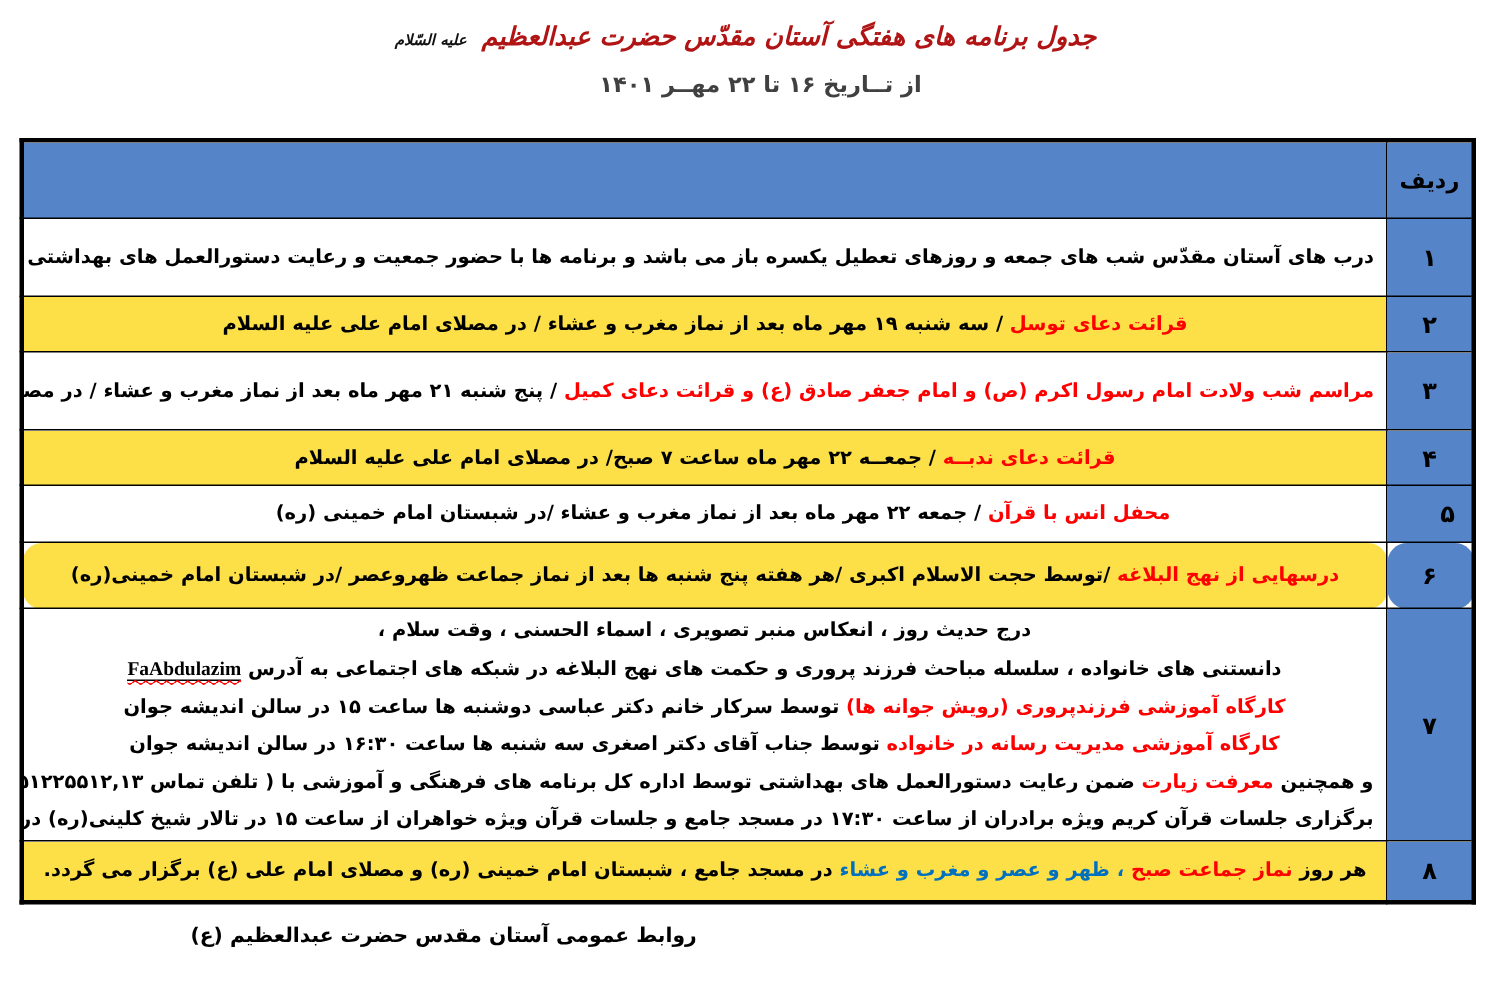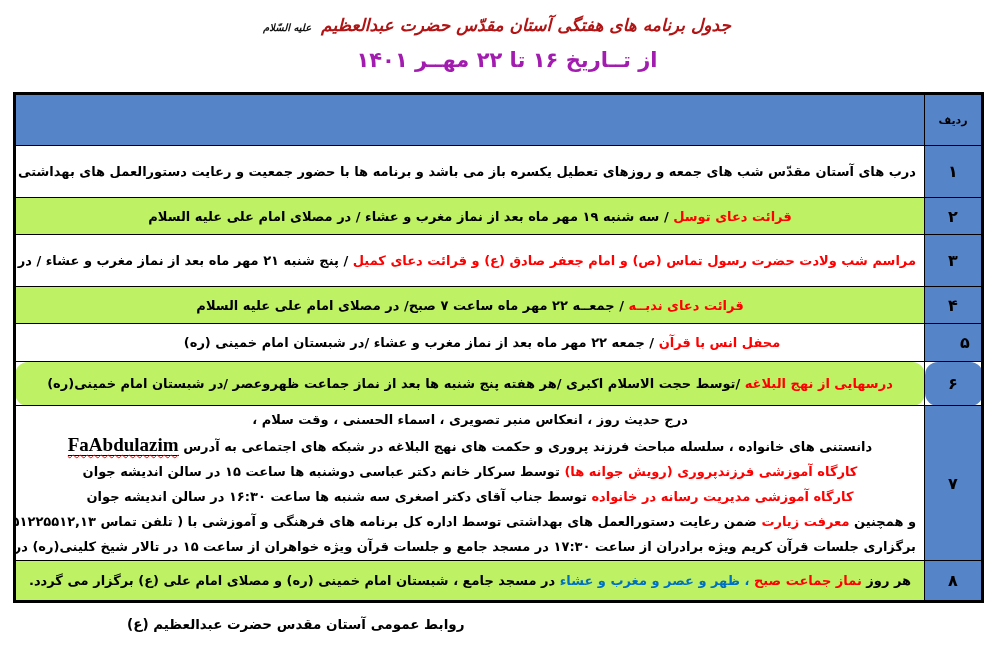--- a/index.html
+++ b/index.html
@@ -5,40 +5,40 @@
   html,body{margin:0;padding:0;}
   body{
     width:994px;height:657px;background:#ffffff;position:relative;
     font-family:"DejaVu Sans","Liberation Sans",sans-serif;
     -webkit-font-smoothing:antialiased;
   }
   
   .titles{direction:rtl;text-align:center;padding-top:13px;}
   .title-main{font-size:17px;font-weight:bold;color:#b01414;line-height:1.5;font-style:italic;}
   .title-honorific{font-size:10px;font-weight:bold;color:#111111;margin-right:4px;}
-  .title-date{font-size:21px;font-weight:bold;color:#a21caf;margin-top:7px;line-height:1.4;padding-left:20px;}
+  .title-date{font-size:15px;font-weight:bold;color:#404040;margin-top:7px;line-height:1.4;padding-left:20px;}
   
   .tbl-wrap{position:absolute;left:13px;top:92px;width:971px;}
   table.sch{border-collapse:collapse;width:100%;direction:rtl;table-layout:fixed;
             border:3px solid #000;}
   table.sch td{border:1px solid #000;vertical-align:middle;text-align:center;
                font-weight:bold;color:#000;padding:1px 8px;overflow:hidden;}
   td.num{width:40px;background:#5585c8;color:#0d2a52;font-size:16px;
          border-left-width:2px;padding:1px 2px;}
   tr.hdr td{background:#5585c8;height:48px;}
-  tr.hdr td.num{font-size:11px;color:#000;}
-  tr.stripe td.c{background:#bef264;}
+  tr.hdr td.num{font-size:15px;color:#000;}
+  tr.stripe td.c{background:#fde047;}
   td.c{font-size:13px;background:#ffffff;}
   tr.r1 td{height:49px;} tr.r2 td{height:34px;} tr.r3 td{height:49px;}
   tr.r4 td{height:34px;} tr.r5 td{height:35px;padding-left:32px;} tr.r6 td{height:41px;border-radius:13px;}
   tr.r7 td{height:152px;} tr.r8 td{height:37px;margin-top:12px;}
   .r7c{font-size:12.5px;line-height:25px;}
   .line{white-space:nowrap;}
   .k{color:#000000;} .r{color:#ff0000;} .b{color:#0070c0;}
-  .latin{font-family:"Liberation Serif","DejaVu Serif",serif;font-size:19px;
+  .latin{font-family:"Liberation Serif","DejaVu Serif",serif;font-size:13px;
          color:#000;border-bottom:1px solid #000;
          text-decoration:underline wavy #ff0000;text-decoration-thickness:1px;
          text-underline-offset:3px;direction:ltr;unicode-bidi:embed;}
   
   .footer{position:absolute;left:127px;top:616px;direction:rtl;
           font-size:13.5px;font-weight:bold;color:#000;}
 </style>
 </head>
 <body>
 
@@ -71,21 +71,21 @@
       <div class="line">
         <span class="r">قرائت دعای توسل</span><span class="k"> / سه شنبه ۱۹ مهر ماه بعد از نماز مغرب و عشاء / در مصلای امام علی علیه السلام</span>
       </div>
     </td>
   </tr>
 
   <tr class="r3">
     <td class="num">۳</td>
     <td class="c">
       <div class="line">
-        <span class="r">مراسم شب ولادت حضرت رسول تماس (ص) و امام جعفر صادق (ع) و قرائت دعای کمیل</span><span class="k"> / پنج شنبه ۲۱ مهر ماه بعد از نماز مغرب و عشاء / در مصلای امام علی علیه السلام</span>
+        <span class="r">مراسم شب ولادت امام رسول اکرم (ص) و امام جعفر صادق (ع) و قرائت دعای کمیل</span><span class="k"> / پنج شنبه ۲۱ مهر ماه بعد از نماز مغرب و عشاء / در مصلای امام علی علیه السلام</span>
       </div>
     </td>
   </tr>
 
   <tr class="r4 stripe">
     <td class="num">۴</td>
     <td class="c">
       <div class="line">
         <span class="r">قرائت دعای ندبــه</span><span class="k"> / جمعــه ۲۲ مهر ماه ساعت ۷ صبح/ در مصلای امام علی علیه السلام</span>
       </div>

